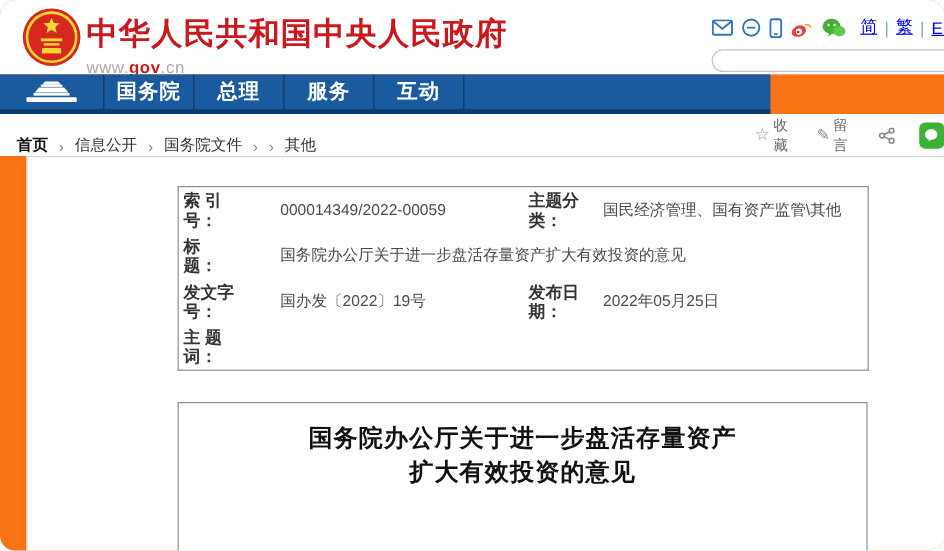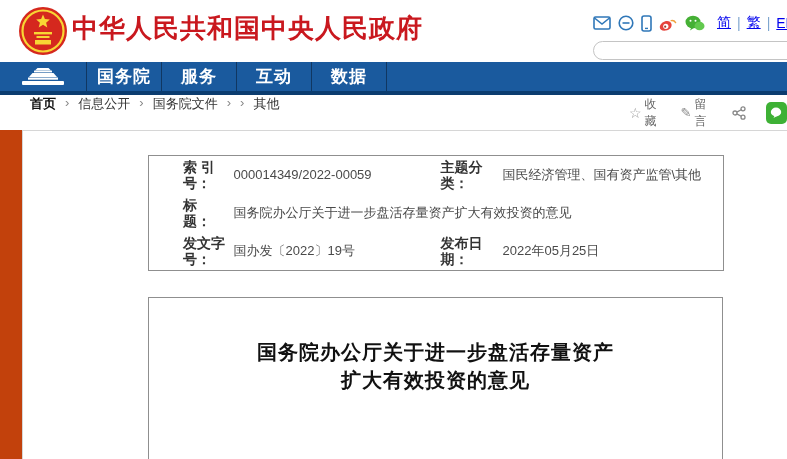--- a/index.html
+++ b/index.html
@@ -1,96 +1,97 @@
 <!DOCTYPE html>
 <html><head>
 <meta charset="utf-8">
 <style>
   * { margin:0; padding:0; box-sizing:border-box; }
   html,body { width:787px; height:459px; overflow:hidden; background:#fff;
               font-family:"Liberation Sans","DejaVu Sans",sans-serif; }
-  .page { position:relative; width:787px; height:459px; overflow:hidden; background:#c2410c; }
+  .page { position:relative; width:787px; height:459px; overflow:hidden; background:#f97316;border-radius:13px; }
 
   
   .site-header { position:absolute; top:0; left:0; width:787px; height:62px; background:#fff; }
   .emblem { position:absolute; left:18px; top:6px; width:50px; height:50px; }
   .title-block { position:absolute; left:72px; top:11px; }
   .site-title { font-size:26px; font-weight:800; color:#c9181e; letter-spacing:1px;
                 font-family:"Liberation Sans","DejaVu Sans",sans-serif; }
   .site-url { margin-top:2px; font-size:14px; color:#a9a9a9; letter-spacing:.5px; }
   .site-url .gov { color:#c9181e; font-weight:bold; }
   .header-right { position:absolute; left:593px; top:13px; width:400px; }
   .icon-row { display:flex; align-items:center; gap:7px; height:20px; }
   .icon-row svg { display:block; }
   .lang-row { display:flex; align-items:center; gap:6px; margin-left:5px;
               font-size:14px; color:#2966a9; white-space:nowrap; }
   .lang-row .div { color:#7fa6cf; }
   .search-pill { margin-top:8px; width:330px; height:19px; border:1px solid #c4c4c4;
                  border-radius:10px; background:#fff; outline:none; padding:0 10px; font-size:12px; }
 
   
-  .main-nav { position:absolute; top:62px; left:0; width:787px; height:33px;
+  .main-nav { position:absolute; top:62px; left:0; width:642px; height:33px;
               background:#1a5a9e; border-bottom:4px solid #0b3c6f; display:flex; }
   .nav-cell { height:29px; display:flex; align-items:center; justify-content:center;
               border-right:1px solid rgba(0,0,0,.38); }
   .nav-home { width:87px; }
   .nav-item { width:75px; color:#fff; font-size:17px; font-weight:bold;
               text-decoration:none; letter-spacing:1px; }
   .nav-fill { flex:1; border-right:none; }
 
   
   .breadcrumb-bar { position:absolute; top:95px; left:0; width:787px; height:35px; background:#fff; }
-  .crumbs { position:absolute; left:30px; top:0; height:35px; display:flex;
-            align-items:flex-start; gap:9px; font-size:13px; color:#333; white-space:nowrap; }
+  .crumbs { position:absolute; left:14px; top:0; height:35px; display:flex;
+            align-items:flex-end; gap:9px; font-size:13px; color:#333; white-space:nowrap; }
   .crumb { color:#333; text-decoration:none; }
   .crumb.home { font-weight:bold; color:#111; }
   .crumb-sep { color:#888; font-size:13px; }
   .crumb-utils { position:absolute; left:629px; top:0; height:35px; display:flex;
                  align-items:center; font-size:12px; color:#666; }
   .util-btn { display:flex; align-items:center; gap:3px; color:#666; text-decoration:none; }
   .util-star { font-size:14px; color:#999; }
   .util-pencil { font-size:13px; color:#888; }
   .util-gap1 { width:15px; } .util-gap2 { width:17px; } .util-gap3 { width:21px; }
   .wechat-share { width:22px; height:22px; border-radius:5px; background:#3eb135;
                   display:flex; align-items:center; justify-content:center; }
 
   
   .content-wrapper { position:absolute; top:130px; left:22px; width:1060px; height:520px;
                      border:1px solid #d6d6d6; background:#fff; }
   .meta-table { margin:24px 0 0 125px; width:575px; border:1px solid #8f8f8f;
                 border-collapse:collapse; table-layout:fixed; }
   .meta-table td { vertical-align:middle; padding:3px 0; }
   .meta-lbl { font-size:14px; font-weight:bold; color:#333; line-height:16px;
               white-space:pre-line; }
-  .meta-lbl.c1 { padding-left:34px; }
+  .meta-lbl.c1 { padding-left:4px; }
   .meta-val { font-size:13px; color:#4a4a4a; line-height:16px; padding-right:6px; }
 
   .doc-box { margin:26px 0 0 125px; width:575px; height:400px; border:1px solid #8f8f8f;
              background:#fff; text-align:center; }
-  .doc-title { margin-top:40px; font-family:"Liberation Serif","DejaVu Serif",serif;
+  .doc-title { margin-top:16px; font-family:"Liberation Serif","DejaVu Serif",serif;
                font-size:20px; font-weight:bold; color:#111; line-height:28px; letter-spacing:1px; }
 </style>
 </head>
 <body>
 
 <div class="page">
 
   <div class="site-header">
     <div class="emblem">
       <svg width="50" height="50" viewBox="0 0 50 50">
         <circle cx="25" cy="25" r="24" fill="#d5281e"></circle>
         <circle cx="25" cy="25" r="20.5" fill="none" stroke="#f8d634" stroke-width="2.2"></circle>
         <polygon fill="#f8d634" points="25,8.5 26.9,13.1 31.8,13.4 28.1,16.7 29.3,21.5 25,18.8 20.7,21.5 21.9,16.7 18.2,13.4 23.1,13.1"></polygon>
         <rect x="16" y="26" width="18" height="2.4" fill="#f8d634"></rect>
         <rect x="18.5" y="30" width="13" height="2" fill="#f8d634"></rect>
         <rect x="17" y="34" width="16" height="4.5" fill="#f8d634"></rect>
       </svg>
     </div>
     <div class="title-block">
       <div class="site-title">中华人民共和国中央人民政府</div>
+      <div class="site-url"><span>www.</span><span class="gov">gov</span><span>.cn</span></div>
     </div>
 
     <div class="header-right">
       <div class="icon-row">
         <span>
           <svg width="18" height="14" viewBox="0 0 18 14">
               <rect x="1" y="1" width="16" height="12" rx="1.5" fill="none" stroke="#2f77b8" stroke-width="1.6"></rect>
               <polyline points="1.5,2 9,8 16.5,2" fill="none" stroke="#2f77b8" stroke-width="1.6"></polyline>
             </svg>
         </span>
@@ -143,23 +144,23 @@
         <g fill="#fff">
           <rect x="2" y="14" width="42" height="4" rx="1"></rect>
           <rect x="8" y="10.5" width="30" height="2.2"></rect>
           <path d="M9 10 L37 10 L33.5 6 L12.5 6 Z"></path>
           <rect x="14" y="3.6" width="18" height="1.8"></rect>
           <path d="M15 3.6 L31 3.6 L28.5 1 L17.5 1 Z"></path>
         </g>
       </svg>
     </a>
     <a href="#" class="nav-cell nav-item">国务院</a>
+    <a href="#" class="nav-cell nav-item">总理</a>
     <a href="#" class="nav-cell nav-item">服务</a>
     <a href="#" class="nav-cell nav-item">互动</a>
-    <a href="#" class="nav-cell nav-item">数据</a>
     <div class="nav-cell nav-fill"></div>
   </div>
 
   <div class="breadcrumb-bar">
     <div class="crumbs">
       <a href="#" class="crumb home">首页</a>
       <span class="crumb-sep">›</span>
       <a href="#" class="crumb">信息公开</a>
       <span class="crumb-sep">›</span>
       <a href="#" class="crumb">国务院文件</a>
@@ -221,20 +222,25 @@
         <td class="meta-val" colspan="3">国务院办公厅关于进一步盘活存量资产扩大有效投资的意见</td>
       </tr>
       <tr>
         <td class="meta-lbl c1">发文字
 号：</td>
         <td class="meta-val">国办发〔2022〕19号</td>
         <td class="meta-lbl">发布日
 期：</td>
         <td class="meta-val">2022年05月25日</td>
       </tr>
+      <tr>
+        <td class="meta-lbl c1">主 题
+词：</td>
+        <td class="meta-val" colspan="3"></td>
+      </tr>
     </tbody>
       </table>
 
     <div class="doc-box">
       <div class="doc-title">
         <div>国务院办公厅关于进一步盘活存量资产</div>
         <div>扩大有效投资的意见</div>
       </div>
 
     </div>

